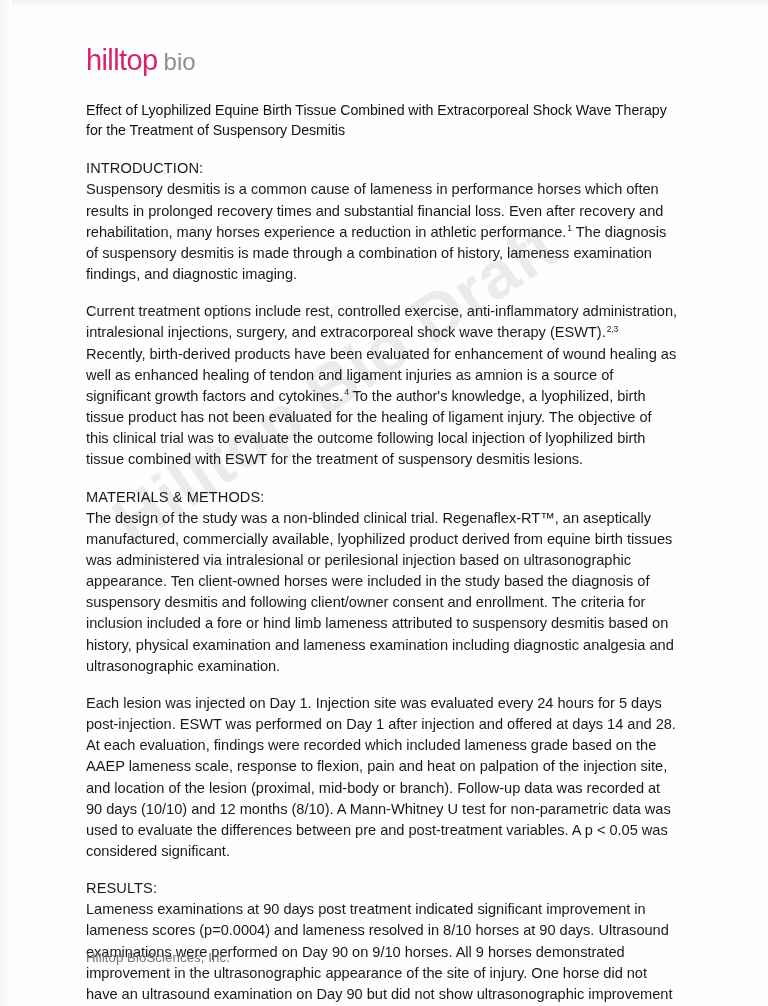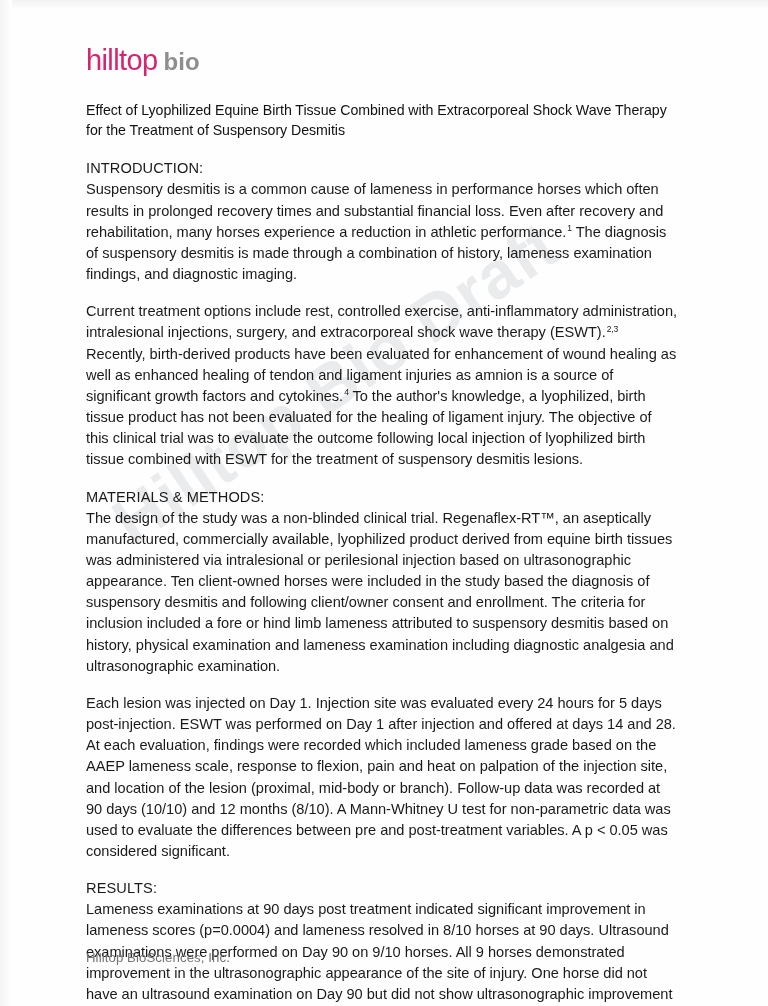--- a/index.html
+++ b/index.html
@@ -81,21 +81,21 @@
     letter-spacing: -0.6px;
     line-height: 1;
     white-space: nowrap;
   }
   .logo .mark {
     color: #d6246e;
     font-weight: 400;
   }
   .logo .sub {
     color: #8e8e8e;
-    font-weight: 700;
+    font-weight: 400;
     font-size: 24px;
     letter-spacing: 0px;
     margin-left: 6px;
   }
 
   .doc-body {
     position: absolute;
     left: 86px;
     top: 100px;
     width: 600px;

